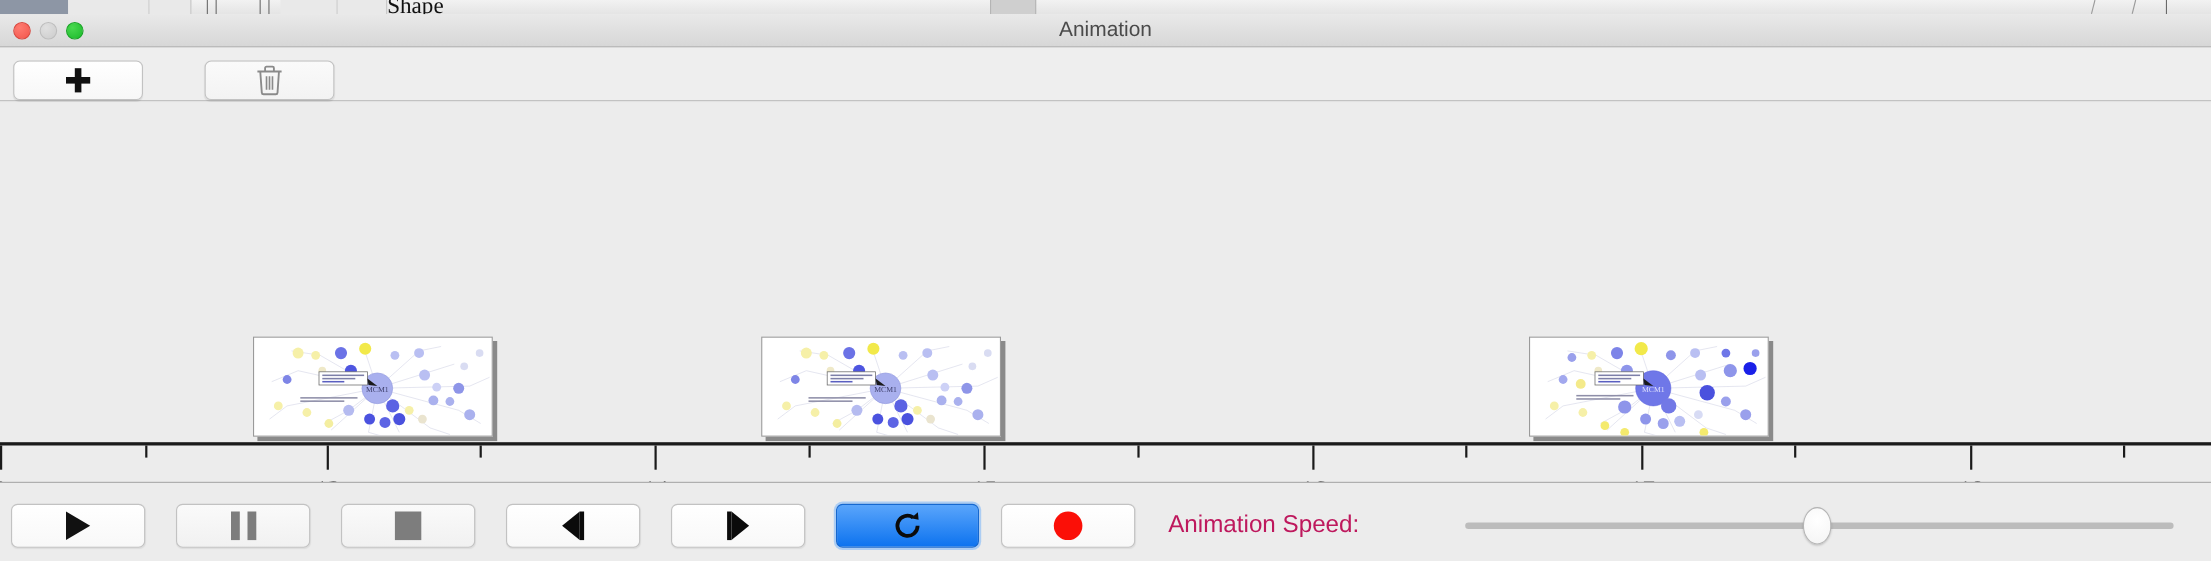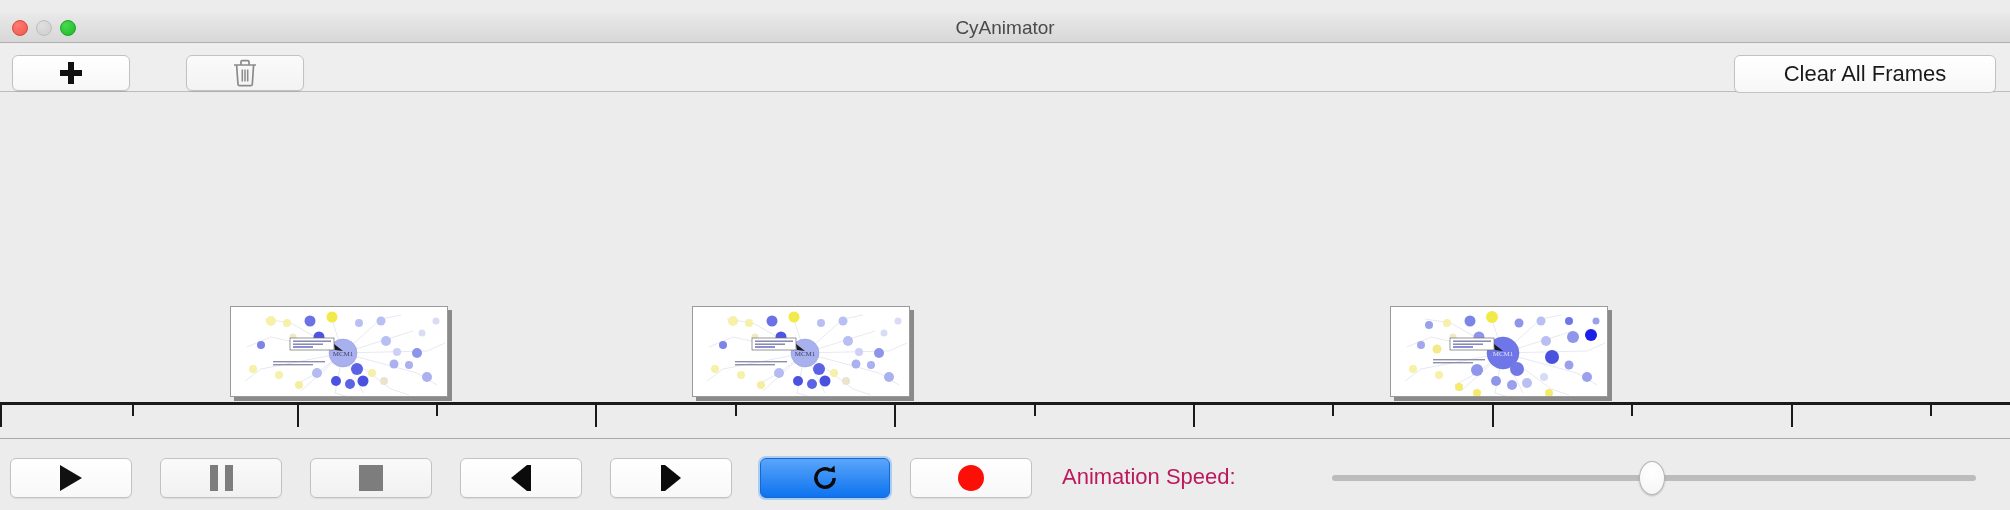--- a/index.html
+++ b/index.html
@@ -117,47 +117,60 @@
     border-radius:3px;background:#bcbcbc;}
   .slider .knob{position:absolute;left:307px;top:-9px;width:26px;height:34px;
     border-radius:50%;background:radial-gradient(circle at 50% 35%,#ffffff,#f4f4f4);
     border:1px solid #b4b4b4;box-shadow:0 1px 2px rgba(0,0,0,.2);}
 </style>
 </head>
 <body>
 
 <div id="app">
 
+  <div class="bg-strip">
+    <div class="bsel"></div>
+    <div class="bcell" style="left:62px;width:74px;"></div>
+    <div class="bcell" style="left:136px;width:38px;"></div>
+    <div class="bline" style="left:188px;"></div>
+    <div class="bline" style="left:196px;"></div>
+    <div class="bline" style="left:236px;"></div>
+    <div class="bline" style="left:244px;"></div>
+    <div class="bcell" style="left:255px;width:52px;"></div>
+    <div class="bcell" style="left:307px;width:45px;"></div>
+    <div class="btxt">Shape</div>
+    <div class="bscroll"></div>
+    <div class="bslash" style="right:105px;"></div>
+    <div class="bslash" style="right:68px;"></div>
+    <div class="bline" style="right:40px;"></div>
+  </div>
 
   <div class="titlebar">
     <div class="lights">
       <div class="light red"></div>
       <div class="light yellow"></div>
       <div class="light green"></div>
     </div>
-    <div class="wtitle">CyAnimator</div>
+    <div class="wtitle">Animation</div>
   </div>
 
   <div class="toolbar"></div>
 
   <div class="btn" id="btn-add">
     <span class="plus"></span>
   </div>
 
   <div class="btn dim" id="btn-del">
     <svg width="26" height="30" viewBox="0 0 26 30">
       <path d="M2 7 h22 M9 7 v-3.2 a1.2 1.2 0 0 1 1.2 -1.2 h5.6 a1.2 1.2 0 0 1 1.2 1.2 V7
                M4.6 7 l1.4 19.2 a1.6 1.6 0 0 0 1.6 1.5 h11.1 a1.6 1.6 0 0 0 1.6 -1.5 L21.6 7" fill="none" stroke="#8a8a8a" stroke-width="1.7" stroke-linejoin="round"></path>
       <path d="M10.3 11.4 v12.2 M13 11.4 v12.2 M15.7 11.4 v12.2" fill="none" stroke="#8a8a8a" stroke-width="1.5"></path>
     </svg>
   </div>
 
-  <div class="btn" id="btn-clear">
-    <span>Clear All Frames</span>
-  </div>
 
   <div class="timeline">
     <div class="tl-inner">
 
       <div class="frame" style="left:230px;">
         <div class="shadow"></div>
         <div class="paper">
           <svg width="218" height="91" viewBox="0 0 218 91">
             <g stroke="#cfd2e4" stroke-width="0.5" fill="none">
               <path d="M112 46 L60 16 M112 46 L40 30 M112 46 L30 62 M112 46 L70 84 M112 46 L104 86

